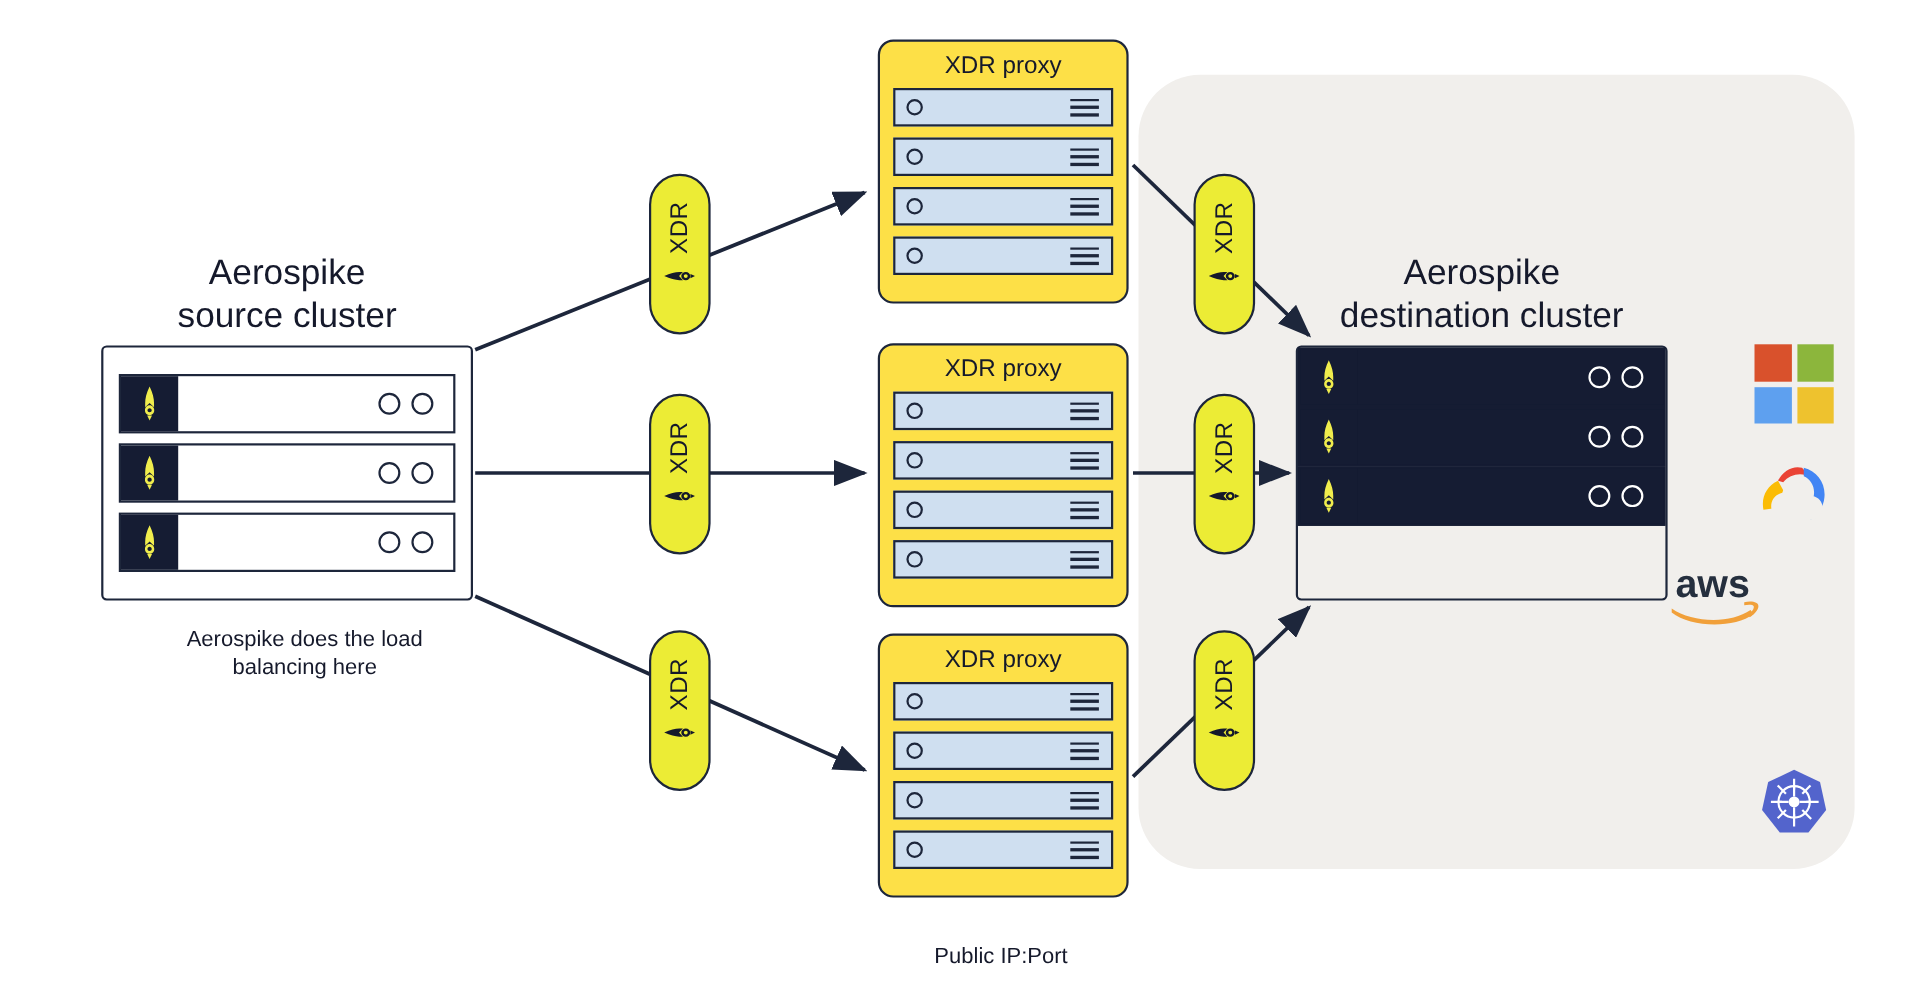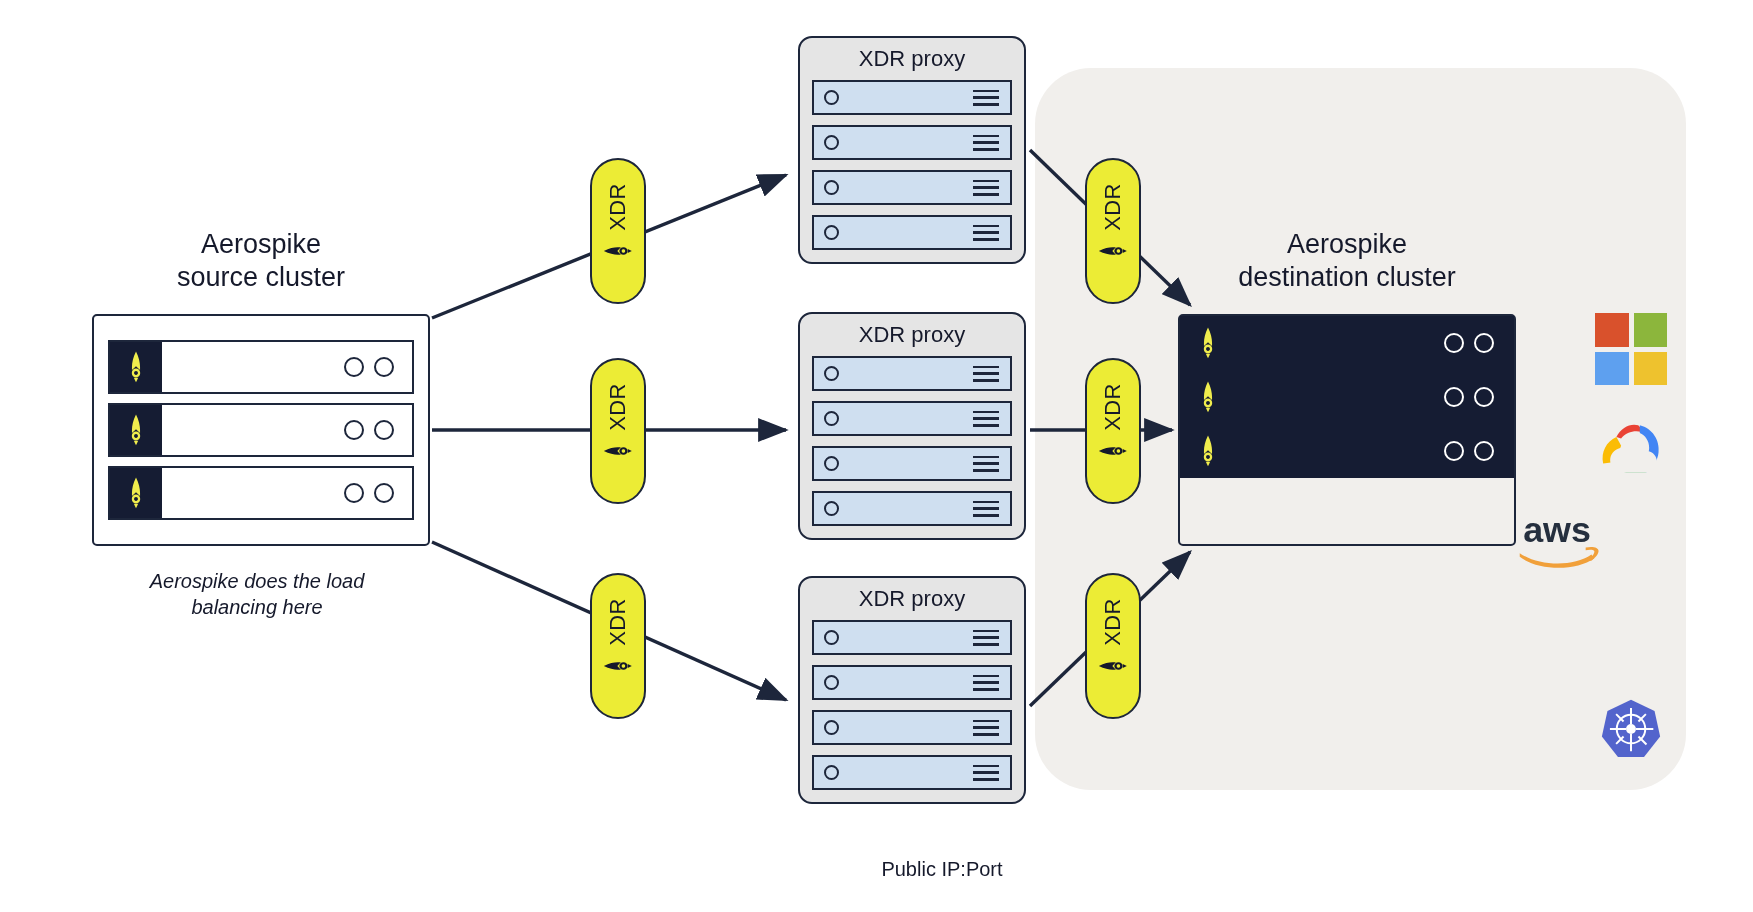--- a/index.html
+++ b/index.html
@@ -38,21 +38,21 @@
     position:absolute;
     border:2.2px solid #1d263b;
     border-radius:5px;
     box-sizing:border-box;
     z-index:3;
   }
   .cluster-title{
     position:absolute;
     text-align:center;
     color:#15192b;
-    font-size:27px;
+    font-size:32px;
     line-height:1.22;
     z-index:4;
     white-space:pre-line;
   }
 
   
   #source-cluster{
     left:92px; top:314px;
     width:338px; height:232px;
     background:#ffffff;
@@ -112,24 +112,24 @@
 
   
   .rocket{ width:22px; height:34px; display:block; }
 
   
   .proxy-box{
     position:absolute;
     width:228px;
     border:2.2px solid #1d263b;
     border-radius:14px;
-    background:#e5e5e5;
+    background:#fde047;
     box-sizing:border-box;
     z-index:3;
-    padding:8px 12px 12px 12px;
+    padding:8px 12px 24px 12px;
   }
   .proxy-title{
     text-align:center;
     font-size:22px;
     color:#15192b;
     margin:1px 0 9px 0;
     line-height:1.1;
   }
   .proxy-row{
     height:35px;
@@ -198,22 +198,22 @@
   
   .caption{
     position:absolute;
     text-align:center;
     color:#15192b;
     font-size:20px;
     line-height:1.3;
     z-index:4;
     white-space:pre-line;
   }
-  #cap-lb{ left:88px; top:568px; width:338px;font-style:italic; }
-  #cap-ip{ left:772px; top:856px; width:340px; }
+  #cap-lb{ left:108px; top:568px; width:338px; }
+  #cap-ip{ left:740px; top:856px; width:340px; }
 
   
   .logo{ position:absolute; z-index:5; }
   #logo-azure{ left:1595px; top:313px; width:72px; height:72px; }
   .ms-grid{
     display:grid;
     grid-template-columns:1fr 1fr;
     grid-template-rows:1fr 1fr;
     gap:5px;
     width:100%;height:100%;

